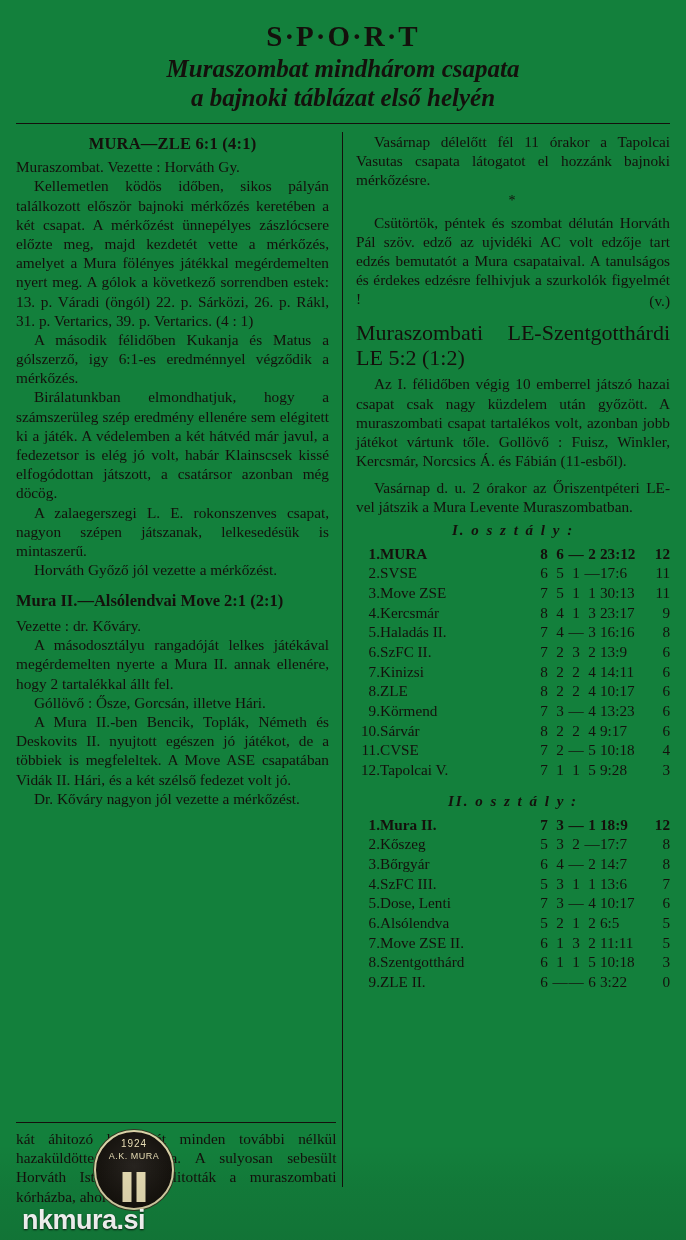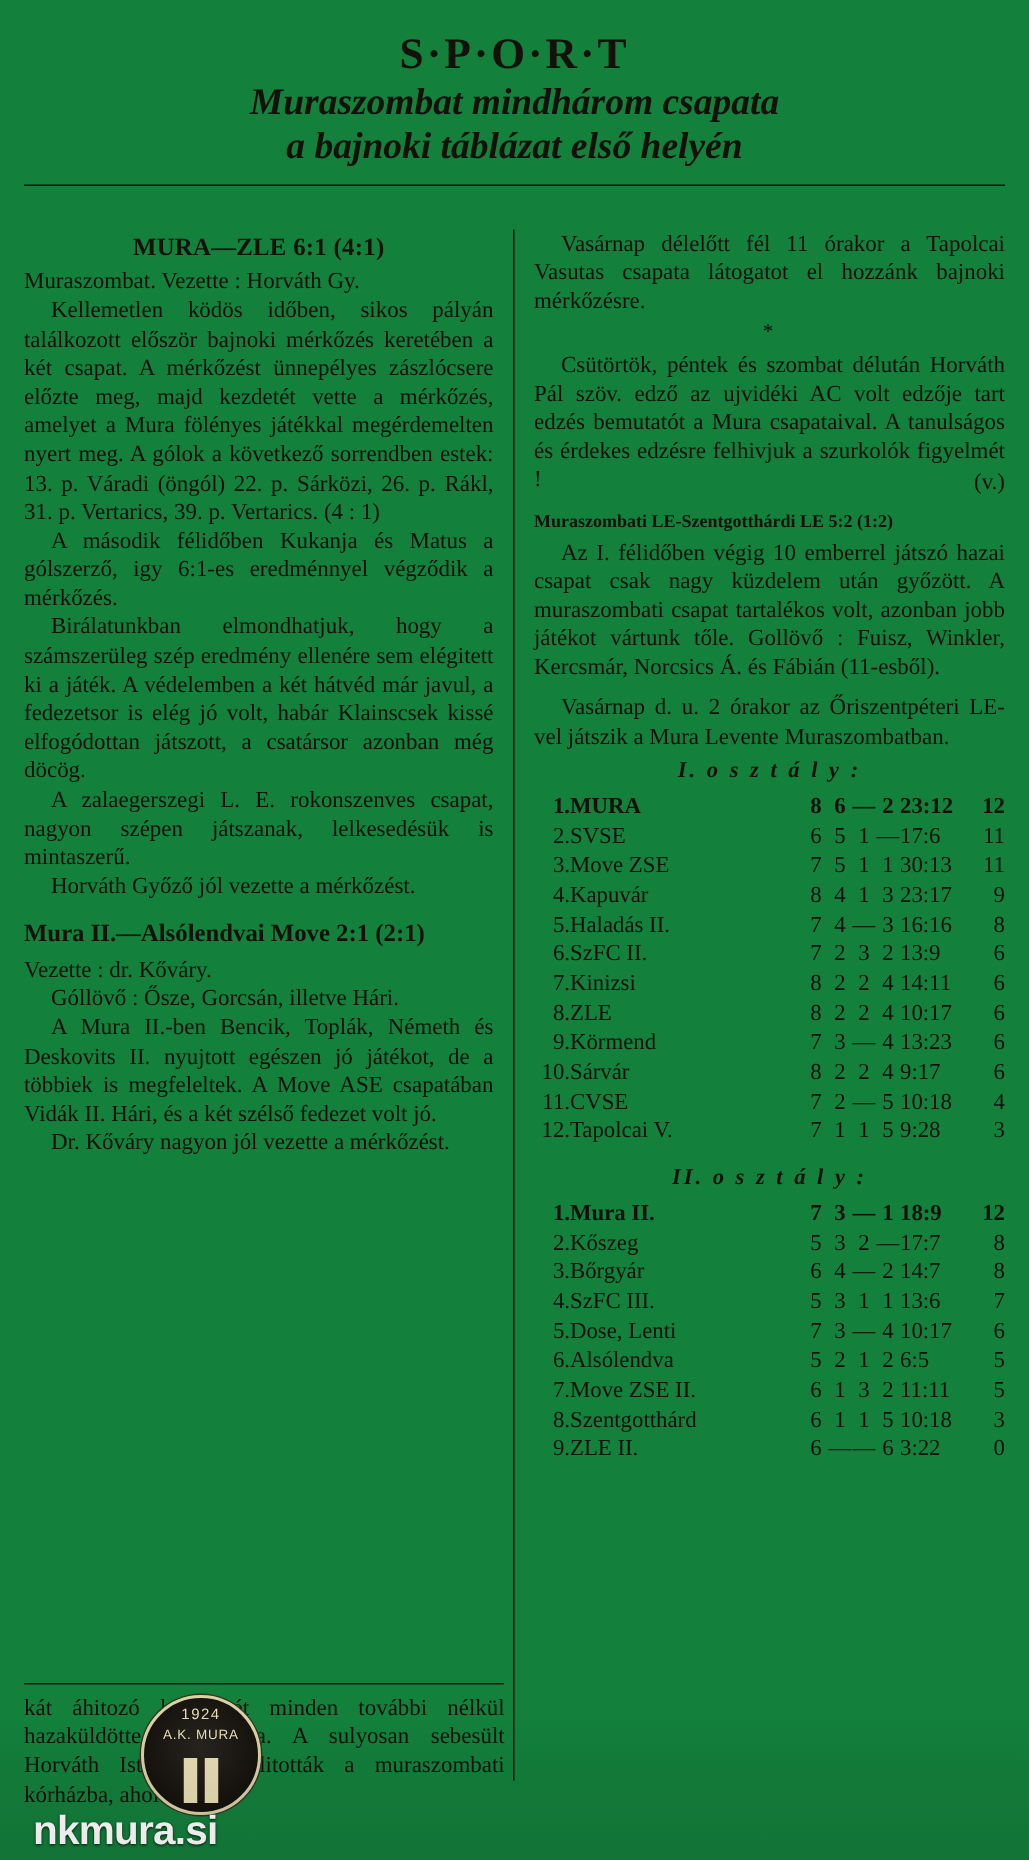--- a/index.html
+++ b/index.html
@@ -54,21 +54,20 @@
     height: 1055px;
   }
   .col {
     width: 50%;
     box-sizing: border-box;
     font-size: 15.3px;
     line-height: 1.255;
     color: #16120e;
     text-align: justify;
     hyphens: auto;
-    margin-top: 21px;
   }
   .col.left { padding-right: 13px; border-right: 1.2px solid #16120e; }
   .col.right { padding-left: 13px; }
   .col p {
     margin: 0;
     text-indent: 18px;
   }
   .col p.noind { text-indent: 0; }
   .subhead {
     text-align: center;
@@ -83,22 +82,22 @@
     margin: 12px 0 4px 0;
     text-indent: 0;
   }
   .sep-star {
     text-align: center;
     font-size: 14px;
     margin: 3px 0 3px 0;
     letter-spacing: 2px;
   }
   .blockhead {
-    font-weight: bold;
-    font-size: 12px;
+    font-weight: normal;
+    font-size: 22px;
     line-height: 1.15;
     margin: 10px 0 4px 0;
   }
   .tbl-title {
     font-weight: bold;
     font-size: 17px;
     margin: 14px 0 6px 0;
   }
   .class-title {
     text-align: center;
@@ -230,20 +229,21 @@
       <div class="subhead">MURA—ZLE 6:1 (4:1)</div>
       <p class="noind">Muraszombat. Vezette : Horváth Gy.</p>
       <p>Kellemetlen ködös időben, sikos pályán találkozott először bajnoki mérkőzés keretében a két csapat. A mérkőzést ünnepélyes zászlócsere előzte meg, majd kezdetét vette a mérkőzés, amelyet a Mura fölényes játékkal megérdemelten nyert meg. A gólok a következő sorrendben estek: 13. p. Váradi (öngól) 22. p. Sárközi, 26. p. Rákl, 31. p. Vertarics, 39. p. Vertarics. (4 : 1)</p>
       <p>A második félidőben Kukanja és Matus a gólszerző, igy 6:1-es eredménnyel végződik a mérkőzés.</p>
       <p>Birálatunkban elmondhatjuk, hogy a számszerüleg szép eredmény ellenére sem elégitett ki a játék. A védelemben a két hátvéd már javul, a fedezetsor is elég jó volt, habár Klainscsek kissé elfogódottan játszott, a csatársor azonban még döcög.</p>
       <p>A zalaegerszegi L. E. rokonszenves csapat, nagyon szépen játszanak, lelkesedésük is mintaszerű.</p>
       <p>Horváth Győző jól vezette a mérkőzést.</p>
 
       <div class="subhead-left">Mura II.—Alsólendvai Move 2:1 (2:1)</div>
       <p class="noind">Vezette : dr. Kőváry.</p>
+      <p>A másodosztályu rangadóját lelkes játékával megérdemelten nyerte a Mura II. annak ellenére, hogy 2 tartalékkal állt fel.</p>
       <p>Góllövő : Ősze, Gorcsán, illetve Hári.</p>
       <p>A Mura II.-ben Bencik, Toplák, Németh és Deskovits II. nyujtott egészen jó játékot, de a többiek is megfeleltek. A Move ASE csapatában Vidák II. Hári, és a két szélső fedezet volt jó.</p>
       <p>Dr. Kőváry nagyon jól vezette a mérkőzést.</p>
     </div>
 
     <div class="col right">
       <p>Vasárnap délelőtt fél 11 órakor a Tapolcai Vasutas csapata látogatot el hozzánk bajnoki mérkőzésre.</p>
       <div class="sep-star">*</div>
       <p>Csütörtök, péntek és szombat délután Horváth Pál szöv. edző az ujvidéki AC volt edzője tart edzés bemutatót a Mura csapataival. A tanulságos és érdekes edzésre felhivjuk a szurkolók figyelmét !</p>
       <p class="noind" style="text-align:right; margin-top:-18px;">(v.)</p>
@@ -281,21 +281,21 @@
               <td class="team">Move ZSE</td>
               <td class="num">7</td>
               <td class="num">5</td>
               <td class="num">1</td>
               <td class="num">1</td>
               <td class="goals">30:13</td>
               <td class="pts">11</td>
             </tr>
             <tr>
               <td class="rank">4.</td>
-              <td class="team">Kapuvár</td>
+              <td class="team">Kercsmár</td>
               <td class="num">8</td>
               <td class="num">4</td>
               <td class="num">1</td>
               <td class="num">3</td>
               <td class="goals">23:17</td>
               <td class="pts">9</td>
             </tr>
             <tr>
               <td class="rank">5.</td>
               <td class="team">Haladás II.</td>

